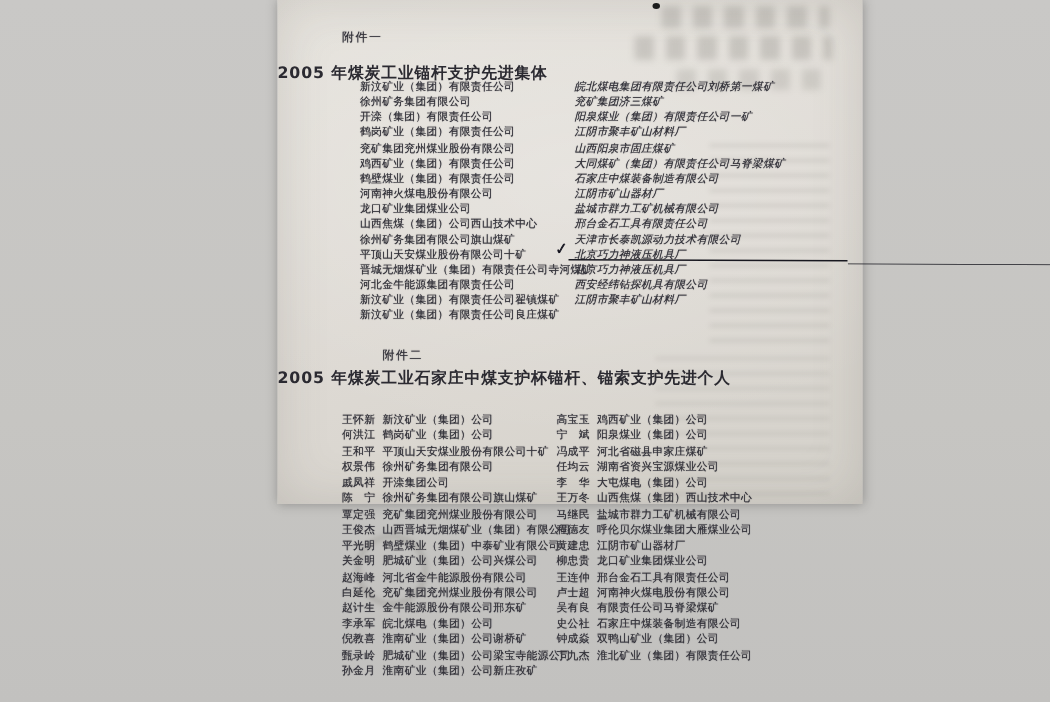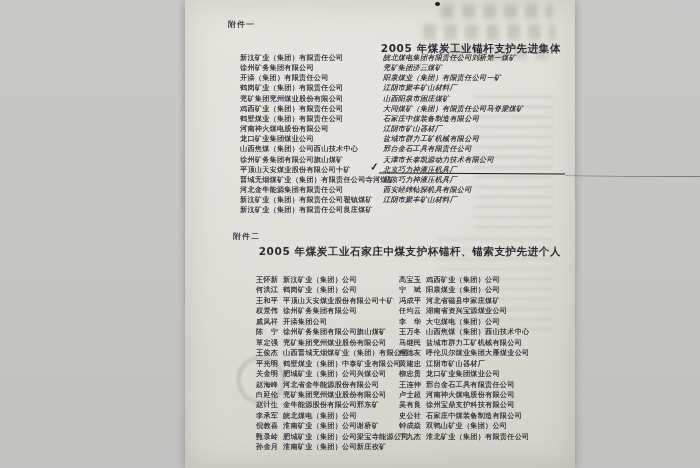--- a/index.html
+++ b/index.html
@@ -2,35 +2,35 @@
 <html><head>
 <meta charset="utf-8">
 <style>
   html,body{margin:0;padding:0;}
   body{
     width:700px;height:468px;position:relative;overflow:hidden;
     background:linear-gradient(180deg,#c9c8c6 0%,#c6c5c2 60%,#c2c1bf 100%);
     font-family:"DejaVu Sans",sans-serif;
   }
   .paper{
-    position:absolute;left:185px;top:0;width:390px;height:468px;
+    position:absolute;left:185px;top:0;width:390px;height:336px;
     background:
       radial-gradient(120% 80% at 50% 35%, rgba(255,255,255,.22), rgba(255,255,255,0) 65%),
       linear-gradient(160deg,#e6e3dd 0%,#ddd9d3 55%,#d4d1ca 100%);
     box-shadow:0 0 7px rgba(40,40,38,.35), inset 0 0 34px rgba(92,90,84,.18);
   }
   .scan-text{color:#33323a;text-shadow:0 0 .6px rgba(51,50,58,.85);}
   .label{position:absolute;font-size:8px;letter-spacing:1px;}
-  .title{position:absolute;left:0;right:14px;text-align:right;font-size:10.5px;
+  .title{position:absolute;left:0;right:14px;text-align:left;font-size:10.5px;
          font-weight:700;letter-spacing:.6px;color:#2b2a31;}
   .col{position:absolute;filter:blur(.22px);}
   .row{position:relative;white-space:nowrap;letter-spacing:.2px;}
   .s1 .row{font-size:7.2px;line-height:10.15px;margin-left:12px;}
   .s2 .row{font-size:7.2px;line-height:10.45px;}
-  .person .name{display:inline-block;min-width:27px;margin-left:28px;}
+  .person .name{display:inline-block;min-width:27px;}
   .mark{display:none;}
   .checked .mark{
     display:inline-block;position:absolute;left:-13px;top:-3px;
     font-size:10px;font-weight:700;color:#14141f;
     transform:rotate(-10deg) skewX(-8deg);text-shadow:.4px .4px 0 #14141f;
   }
   .checked::after{
     content:"";position:absolute;left:-4px;bottom:.6px;width:186px;height:1.1px;
     background:#181820;box-shadow:186px 2px 0 -.3px #181820;
     transform:rotate(.25deg);
@@ -99,21 +99,21 @@
       <div class="row scan-text"><span class="txt">江阴市矿山器材厂</span></div>
       <div class="row scan-text"><span class="txt">盐城市群力工矿机械有限公司</span></div>
       <div class="row scan-text"><span class="txt">邢台金石工具有限责任公司</span></div>
       <div class="row scan-text"><span class="txt">天津市长泰凯源动力技术有限公司</span></div>
       <div class="row scan-text checked"><span class="mark">✓</span><span class="txt">北京巧力神液压机具厂</span></div>
       <div class="row scan-text"><span class="txt">北京巧力神液压机具厂</span></div>
       <div class="row scan-text"><span class="txt">西安经纬钻探机具有限公司</span></div>
       <div class="row scan-text"><span class="txt">江阴市聚丰矿山材料厂</span></div>
     </div>
 
-  <div class="label scan-text" style="left:33px;top:231px;padding-left:15px;">附件二</div>
+  <div class="label scan-text" style="left:55px;top:231px;padding-left:15px;">附件二</div>
 
   <div class="title" style="top:245px;">2005 年煤炭工业石家庄中煤支护杯锚杆、锚索支护先进个人</div>
 
   <div id="s2-left" class="col s2" style="left:43px;top:275px;">
 
   <div class="row scan-text person"><span class="name">王怀新</span><span class="org">新汶矿业（集团）公司</span></div>
       <div class="row scan-text person"><span class="name">何洪江</span><span class="org">鹤岗矿业（集团）公司</span></div>
       <div class="row scan-text person"><span class="name">王和平</span><span class="org">平顶山天安煤业股份有限公司十矿</span></div>
       <div class="row scan-text person"><span class="name">权景伟</span><span class="org">徐州矿务集团有限公司</span></div>
       <div class="row scan-text person"><span class="name">戚凤祥</span><span class="org">开滦集团公司</span></div>
@@ -138,19 +138,19 @@
       <div class="row scan-text person"><span class="name">冯成平</span><span class="org">河北省磁县申家庄煤矿</span></div>
       <div class="row scan-text person"><span class="name">任均云</span><span class="org">湖南省资兴宝源煤业公司</span></div>
       <div class="row scan-text person"><span class="name">李　华</span><span class="org">大屯煤电（集团）公司</span></div>
       <div class="row scan-text person"><span class="name">王万冬</span><span class="org">山西焦煤（集团）西山技术中心</span></div>
       <div class="row scan-text person"><span class="name">马继民</span><span class="org">盐城市群力工矿机械有限公司</span></div>
       <div class="row scan-text person"><span class="name">程德友</span><span class="org">呼伦贝尔煤业集团大雁煤业公司</span></div>
       <div class="row scan-text person"><span class="name">黄建忠</span><span class="org">江阴市矿山器材厂</span></div>
       <div class="row scan-text person"><span class="name">柳忠贵</span><span class="org">龙口矿业集团煤业公司</span></div>
       <div class="row scan-text person"><span class="name">王连仲</span><span class="org">邢台金石工具有限责任公司</span></div>
       <div class="row scan-text person"><span class="name">卢士超</span><span class="org">河南神火煤电股份有限公司</span></div>
-      <div class="row scan-text person"><span class="name">吴有良</span><span class="org">徐州宝鼎支护科技有限公司</span></div>
+      <div class="row scan-text person"><span class="name">吴有良</span><span class="org">有限责任公司马脊梁煤矿</span></div>
       <div class="row scan-text person"><span class="name">史公社</span><span class="org">石家庄中煤装备制造有限公司</span></div>
       <div class="row scan-text person"><span class="name">钟成焱</span><span class="org">双鸭山矿业（集团）公司</span></div>
       <div class="row scan-text person"><span class="name">丁九杰</span><span class="org">淮北矿业（集团）有限责任公司</span></div>
     </div>
 
 </div>
 
 </body></html>

